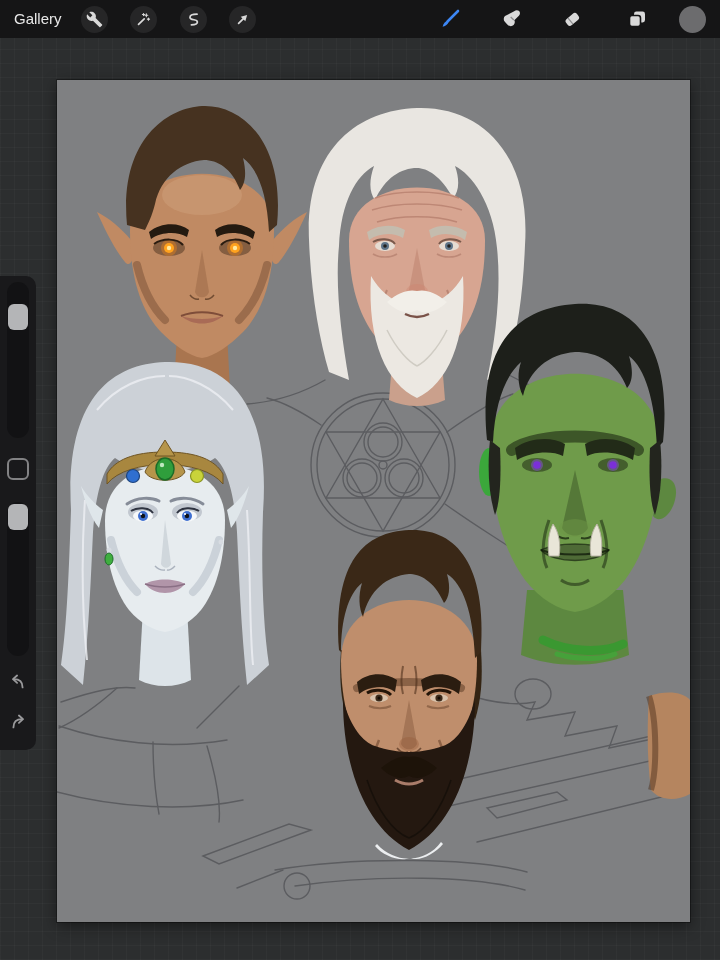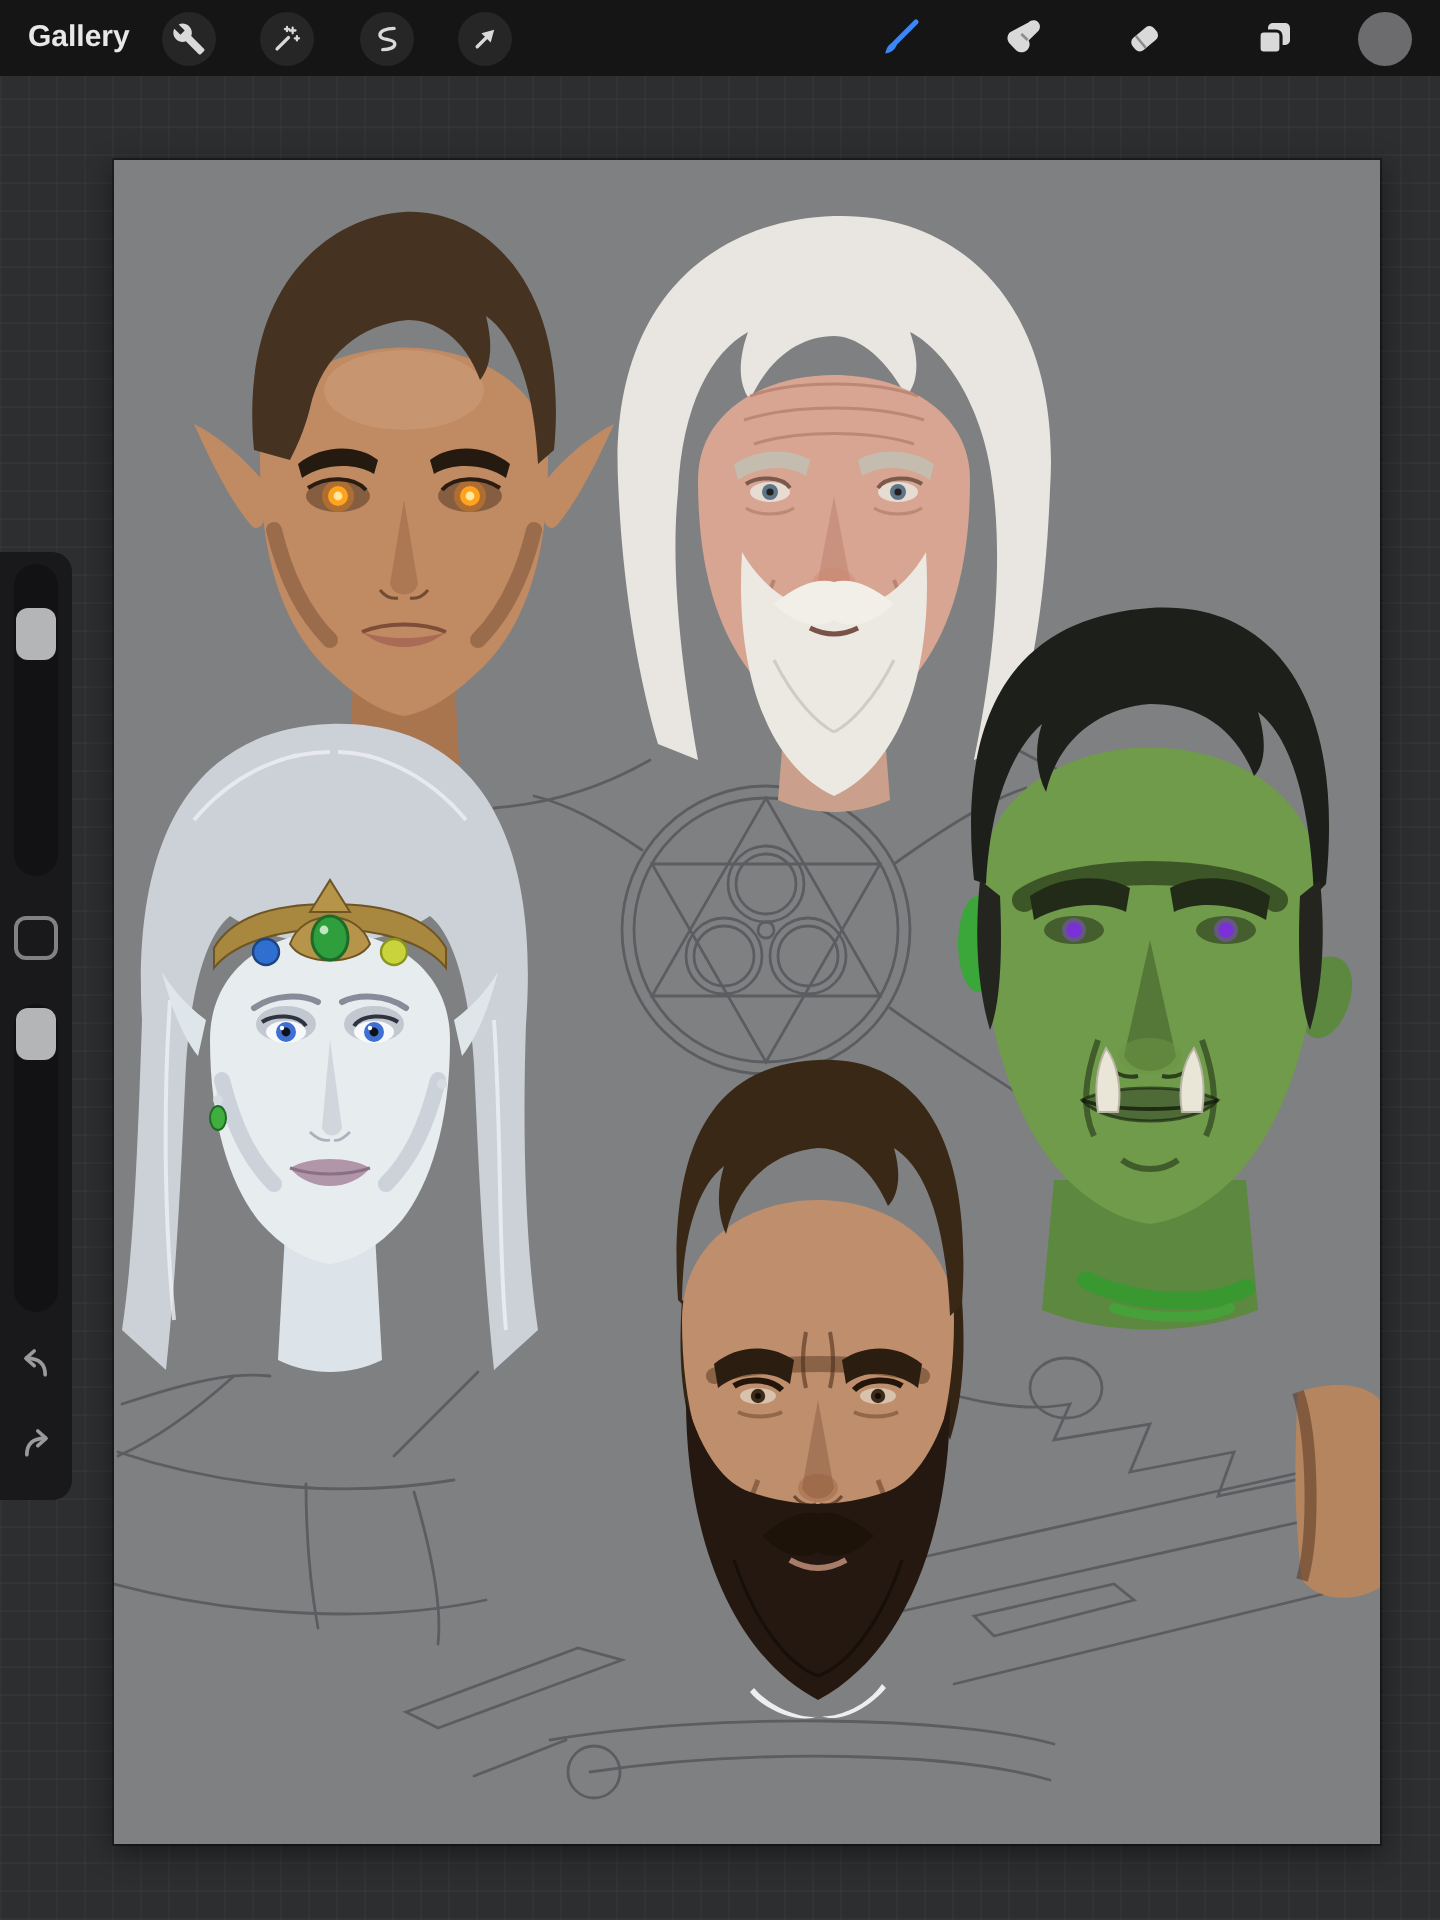--- a/index.html
+++ b/index.html
@@ -15,21 +15,21 @@
     background-image:
       repeating-linear-gradient(0deg, rgba(255,255,255,0.025) 0 1px, transparent 1px 14px),
       repeating-linear-gradient(90deg, rgba(255,255,255,0.025) 0 1px, transparent 1px 14px);
   }
   .topbar{
     position:absolute;left:0;top:0;width:720px;height:38px;
     background:#151516;z-index:30;
   }
   .gallery{
     position:absolute;left:14px;top:0;height:38px;line-height:38px;
-    color:#e8e8e8;font-size:15px;cursor:default;font-weight:bold;
+    color:#e8e8e8;font-size:15px;cursor:default;
   }
   .tool-circle{
     position:absolute;top:6px;width:27px;height:27px;border-radius:50%;
     background:#262627;display:flex;align-items:center;justify-content:center;
   }
   .tool-flat{
     position:absolute;top:4px;width:30px;height:30px;
     display:flex;align-items:center;justify-content:center;
   }
   .tool-circle svg,.tool-flat svg{display:block;}

